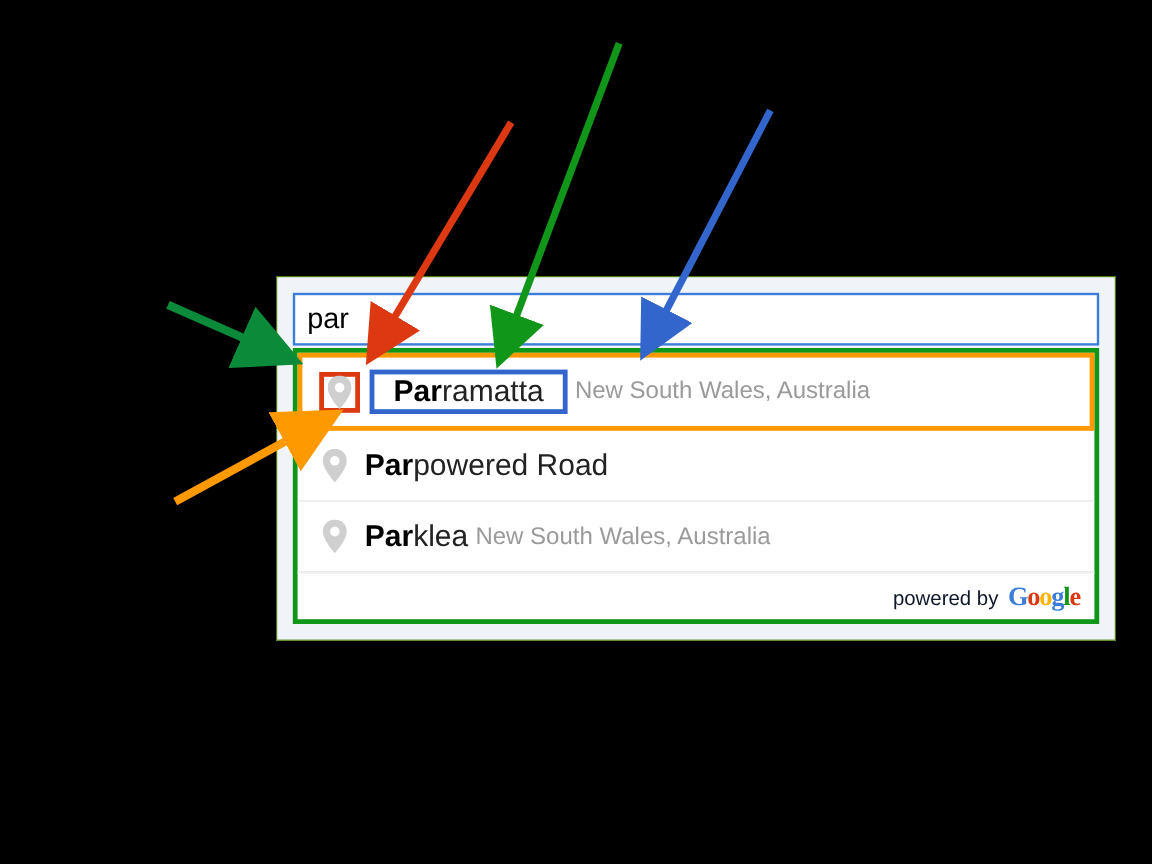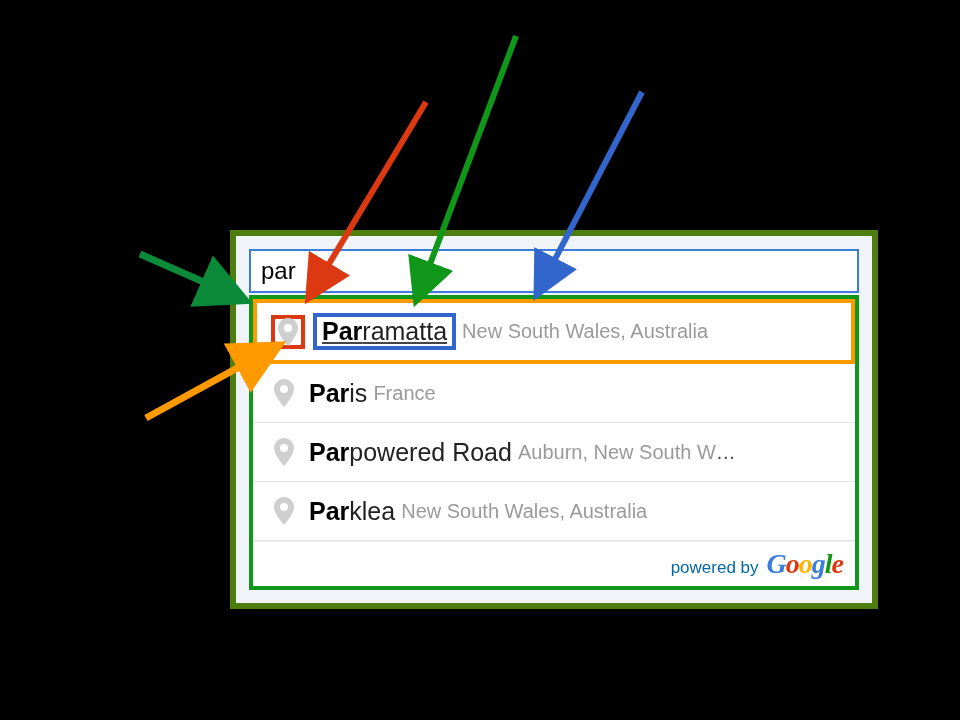--- a/index.html
+++ b/index.html
@@ -8,24 +8,24 @@
       background: #000;
       width: 960px;
       height: 720px;
       position: relative;
       overflow: hidden;
     }
     .widget-container {
       position: absolute;
       left: 230px;
       top: 230px;
-      width: 648px;
+      width: 700px;
       background: #f0f4f8;
       padding: 13px;
-      border: 6px solid #4d7c0f;
+      border: 1px solid #4d7c0f;
     }
     .search-wrapper {
       width: 100%;
       padding: 0 0 2px 0;
     }
     .search-input {
       width: 100%;
       height: 44px;
       border: 2px solid #3b7dd8;
       font-size: 24px;
@@ -65,22 +65,21 @@
     .item.first .marker-wrap {
       border: 4px solid #dc3912;
     }
     .primary-wrap {
       margin-left: 8px;
       display: inline-flex;
       align-items: center;
     }
     .item.first .primary-wrap {
       border: 4px solid #3366cc;
-      padding: 0 5px;
-      text-decoration: underline;
+      padding: 0 16px;
     }
     .primary {
       font-weight: 400;
       color: #222;
     }
     .match {
       font-weight: 700;
       color: #000;
     }
     .secondary {
@@ -102,29 +101,28 @@
     }
     .footer {
       padding: 6px 12px;
       display: flex;
       justify-content: flex-end;
       align-items: baseline;
       gap: 8px;
       border-top: 1px solid #eee;
     }
     .powered {
-      color: #0369a1;
+      color: #0f172a;
       font-size: 17px;
     }
     .google-logo {
       font-family: Georgia, 'Times New Roman', serif;
-      font-size: 28px;
+      font-size: 22px;
       font-weight: bold;
       letter-spacing: -1px;
-      font-style: italic;
     }
     .g1 { color: #3b7dd8; }
     .g2 { color: #dc3912; }
     .g3 { color: #ffb400; }
     .g4 { color: #3b7dd8; }
     .g5 { color: #109618; }
     .g6 { color: #dc3912; }
     .annotation-layer {
       position: absolute;
       left: 0; top: 0; width: 960px; height: 720px;
@@ -149,44 +147,31 @@
             <circle cx="10" cy="10" r="4" fill="#fff"></circle>
           </svg>
         </span>
         <span class="primary-wrap">
           <span class="primary"><span class="match">Par</span><span>ramatta</span></span>
         </span>
         <span class="secondary">New South Wales, Australia</span>
       </div>
     </div>
 
-    <div class="item">
-      <span class="marker-wrap">
-        <svg width="20" height="28" viewBox="0 0 20 28">
-          <path d="M10 0 C4.5 0 0 4.5 0 10 C0 17 10 28 10 28 C10 28 20 17 20 10 C20 4.5 15.5 0 10 0 Z" fill="#cfcfcf"></path>
-          <circle cx="10" cy="10" r="4" fill="#fff"></circle>
-        </svg>
-      </span>
-      <span class="primary-wrap">
-          <span class="primary"><span class="match">Par</span><span>is</span></span>
-        </span>
-      <span class="secondary">France</span>
-    </div>
 
     <div class="item">
       <span class="marker-wrap">
         <svg width="20" height="28" viewBox="0 0 20 28">
           <path d="M10 0 C4.5 0 0 4.5 0 10 C0 17 10 28 10 28 C10 28 20 17 20 10 C20 4.5 15.5 0 10 0 Z" fill="#cfcfcf"></path>
           <circle cx="10" cy="10" r="4" fill="#fff"></circle>
         </svg>
       </span>
       <span class="primary-wrap">
           <span class="primary"><span class="match">Par</span><span>powered Road</span></span>
         </span>
-      <span class="secondary"><span>Auburn, New South W</span><span class="ellipsis">…</span></span>
     </div>
 
     <div class="item">
       <span class="marker-wrap">
         <svg width="20" height="28" viewBox="0 0 20 28">
           <path d="M10 0 C4.5 0 0 4.5 0 10 C0 17 10 28 10 28 C10 28 20 17 20 10 C20 4.5 15.5 0 10 0 Z" fill="#cfcfcf"></path>
           <circle cx="10" cy="10" r="4" fill="#fff"></circle>
         </svg>
       </span>
       <span class="primary-wrap">

